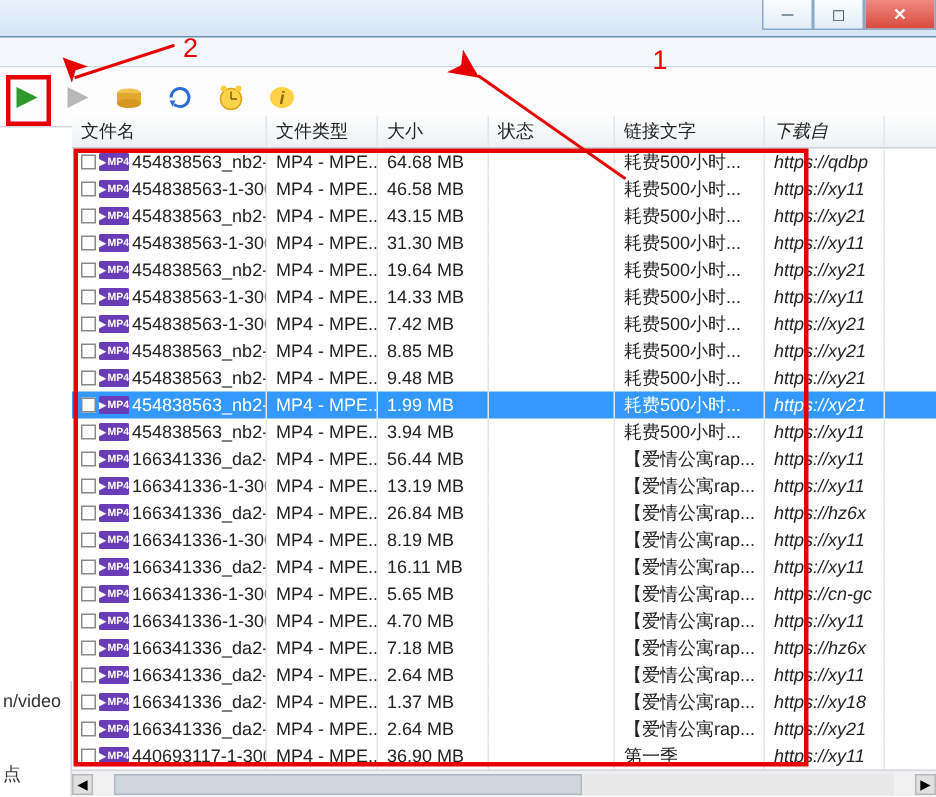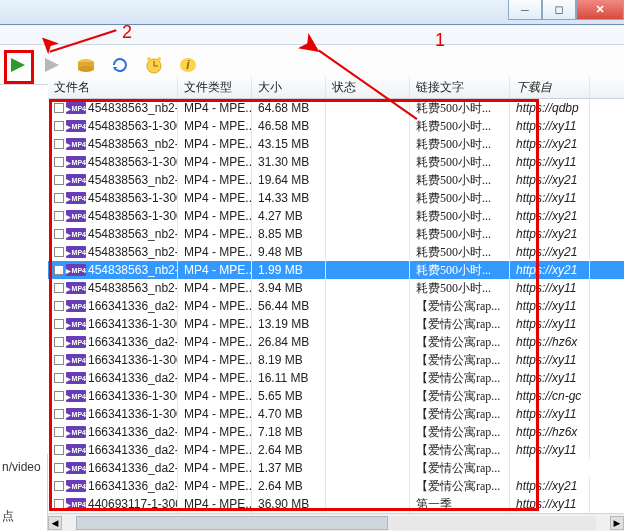--- a/index.html
+++ b/index.html
@@ -136,21 +136,21 @@
     overflow: hidden;
     text-overflow: ellipsis;
     border-right:1px solid #e2e6ea;
     height:100%;
     display:flex; align-items:center;
   }
   .c-name { width:130px; }
   .c-type { width:74px; }
   .c-size { width:74px; }
   .c-stat { width:84px; }
-  .c-link { width:100px;font-family:Liberation Serif, serif; }
+  .c-link { width:100px; }
   .c-dl   { width:80px; border-right:none;font-style:italic;}
   .tbody {
     overflow-y:auto;
     height: calc(100% - 44px);
   }
   .row {
     display:flex;
     height:18px;
     font-size:12px;
     color:#222;
@@ -344,21 +344,21 @@
           <div class="c-link">耗费500小时...</div>
           <div class="c-dl">https://xy11</div>
         </div>
         <div class="row">
           <div class="c-name">
             <span class="chk"></span>
             <span class="mp4badge">MP4</span>
             <span>454838563-1-30011...</span>
           </div>
           <div class="c-type">MP4 - MPE...</div>
-          <div class="c-size">4.27 MB</div>
+          <div class="c-size">7.42 MB</div>
           <div class="c-stat"></div>
           <div class="c-link">耗费500小时...</div>
           <div class="c-dl">https://xy21</div>
         </div>
         <div class="row">
           <div class="c-name">
             <span class="chk"></span>
             <span class="mp4badge">MP4</span>
             <span>454838563_nb2-1-3...</span>
           </div>
@@ -515,20 +515,21 @@
         <div class="row">
           <div class="c-name">
             <span class="chk"></span>
             <span class="mp4badge">MP4</span>
             <span>166341336_da2-1-3...</span>
           </div>
           <div class="c-type">MP4 - MPE...</div>
           <div class="c-size">1.37 MB</div>
           <div class="c-stat"></div>
           <div class="c-link">【爱情公寓rap...</div>
+          <div class="c-dl">https://xy18</div>
         </div>
         <div class="row">
           <div class="c-name">
             <span class="chk"></span>
             <span class="mp4badge">MP4</span>
             <span>166341336_da2-1-3...</span>
           </div>
           <div class="c-type">MP4 - MPE...</div>
           <div class="c-size">2.64 MB</div>
           <div class="c-stat"></div>

